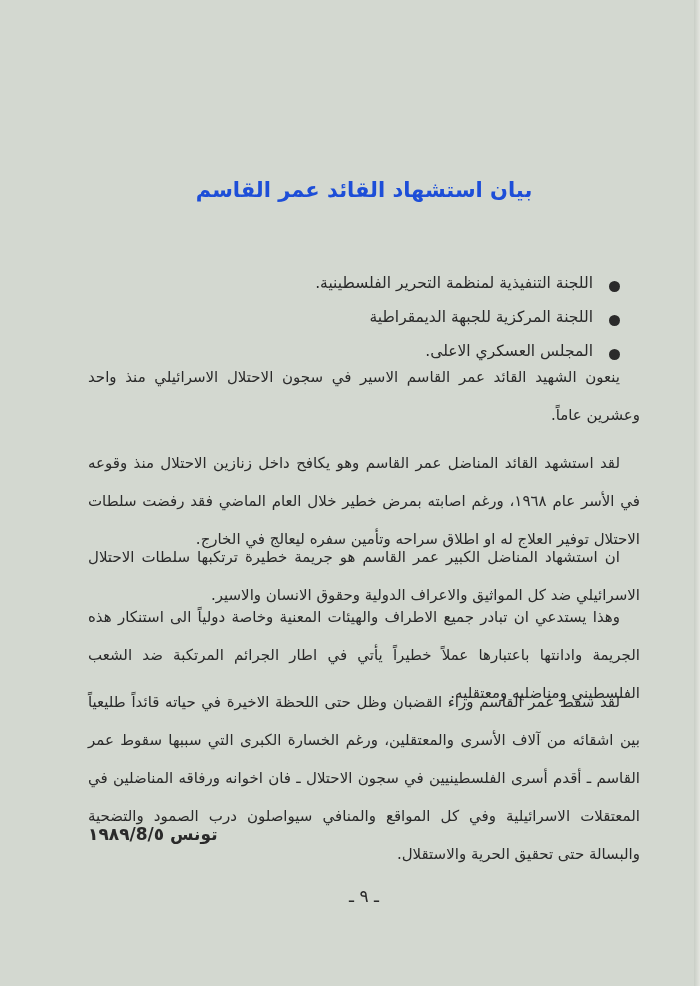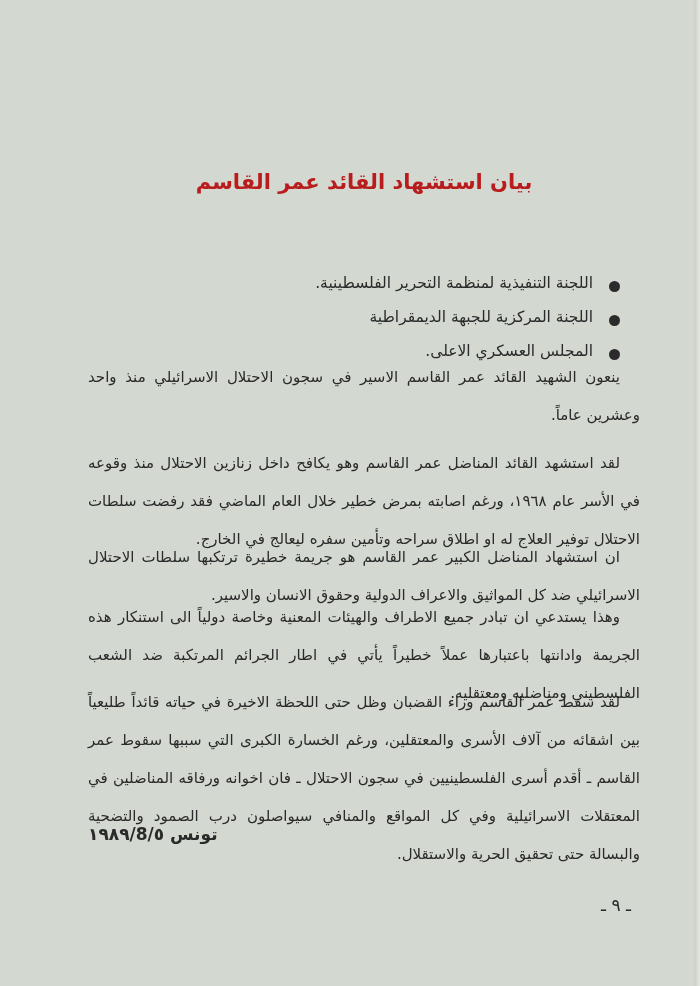--- a/index.html
+++ b/index.html
@@ -16,22 +16,22 @@
     background: linear-gradient(to right, #c9cec6, #e4e6e0);
   }
   .content {
     position: absolute;
     left: 88px; right: 60px; top: 0;
     direction: rtl;
   }
   .title {
     position: absolute; top: 170px; left: 0; right: 0;
     text-align: center;
-    font-size: 21px; font-weight: bold; color: #b91c1c;
-    margin: 0;
+    font-size: 21px; font-weight: bold; color: #1d4ed8;
+    margin: 8px;
   }
   .recipients {
     position: absolute; top: 258px; right: 20px;
     list-style: none; margin: 0; padding: 0;
   }
   .recipients li {
     height: 34px; display: flex; align-items: flex-end;
     font-size: 15.5px;
   }
   .bullet {
@@ -48,21 +48,21 @@
   .p2 { top: 444px; }
   .p3 { top: 538px; }
   .p4 { top: 598px; }
   .p5 { top: 683px; }
   .signature {
     position: absolute; top: 824px; left: 0;
     font-size: 17px; font-weight: bold; margin: 0;
   }
   .page-number {
     position: absolute; top: 886px; left: 0; right: 0;
-    text-align: right; font-size: 17px; margin: 9px;
+    text-align: center; font-size: 17px; margin: 0;
     direction: ltr;
   }
 </style>
 </head>
 <body>
 
 <div class="page-edge"></div>
 
 <div class="content">
   <h1 class="title">بيان استشهاد القائد عمر القاسم</h1>

